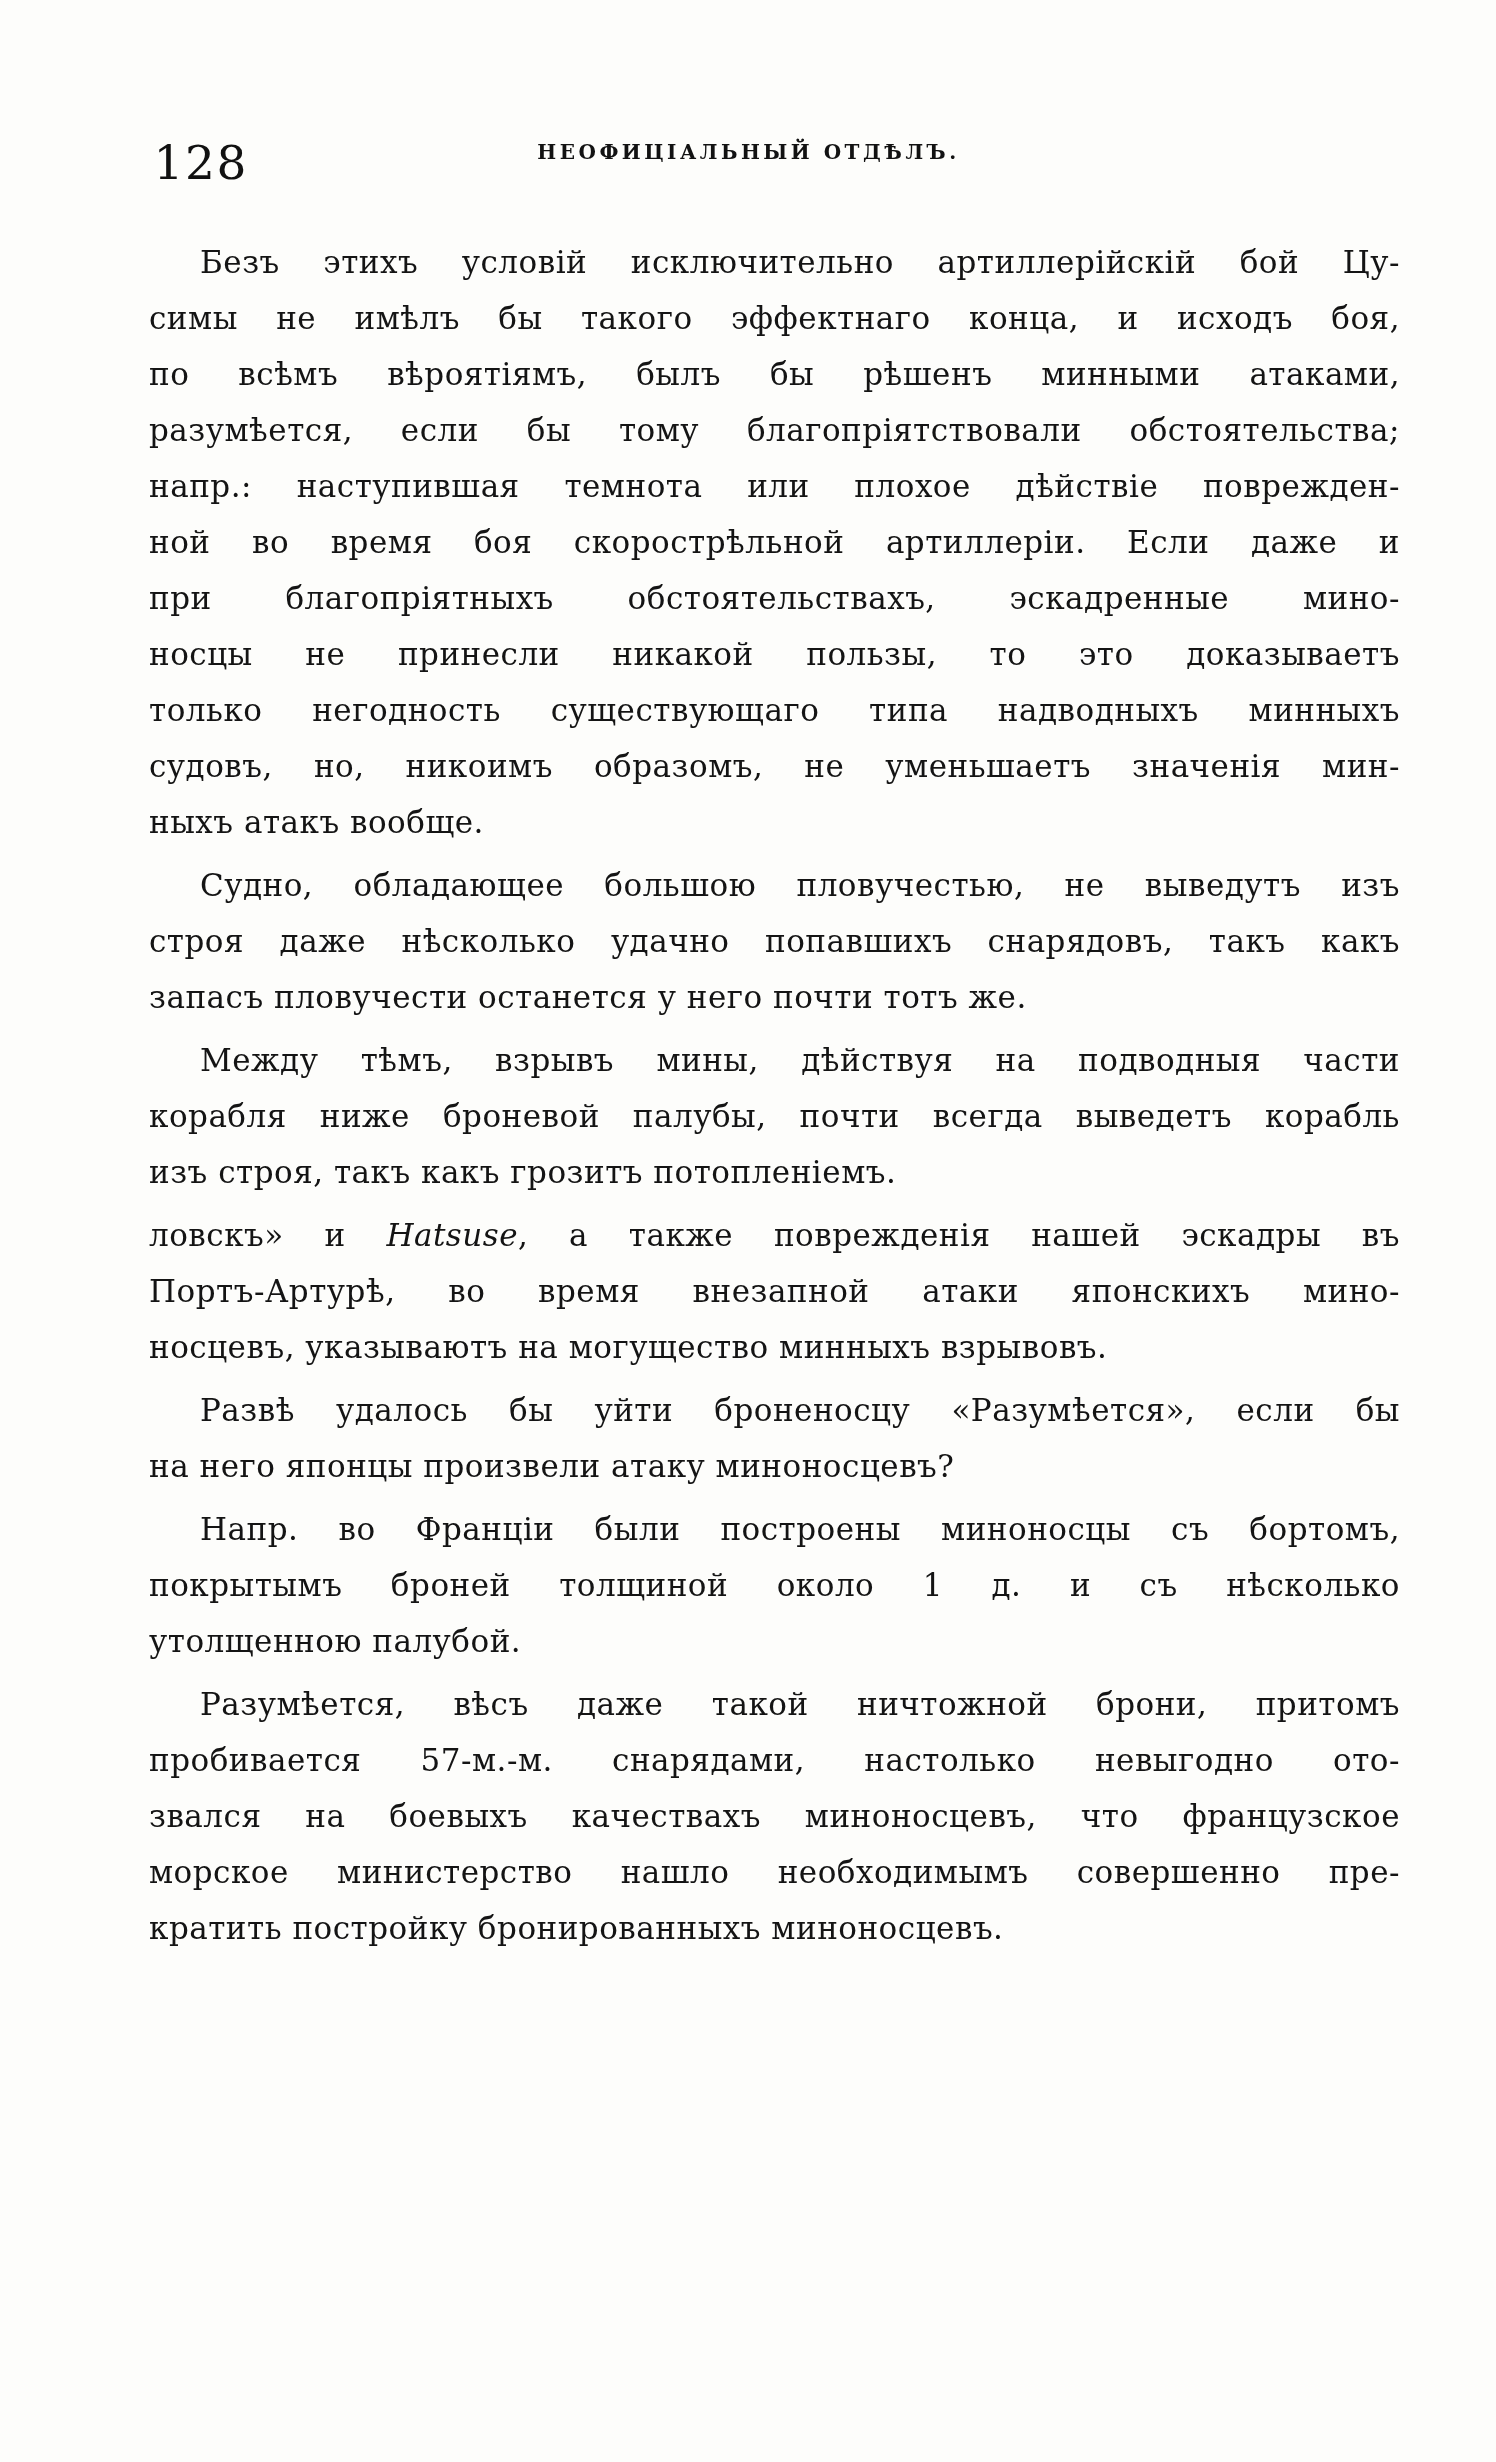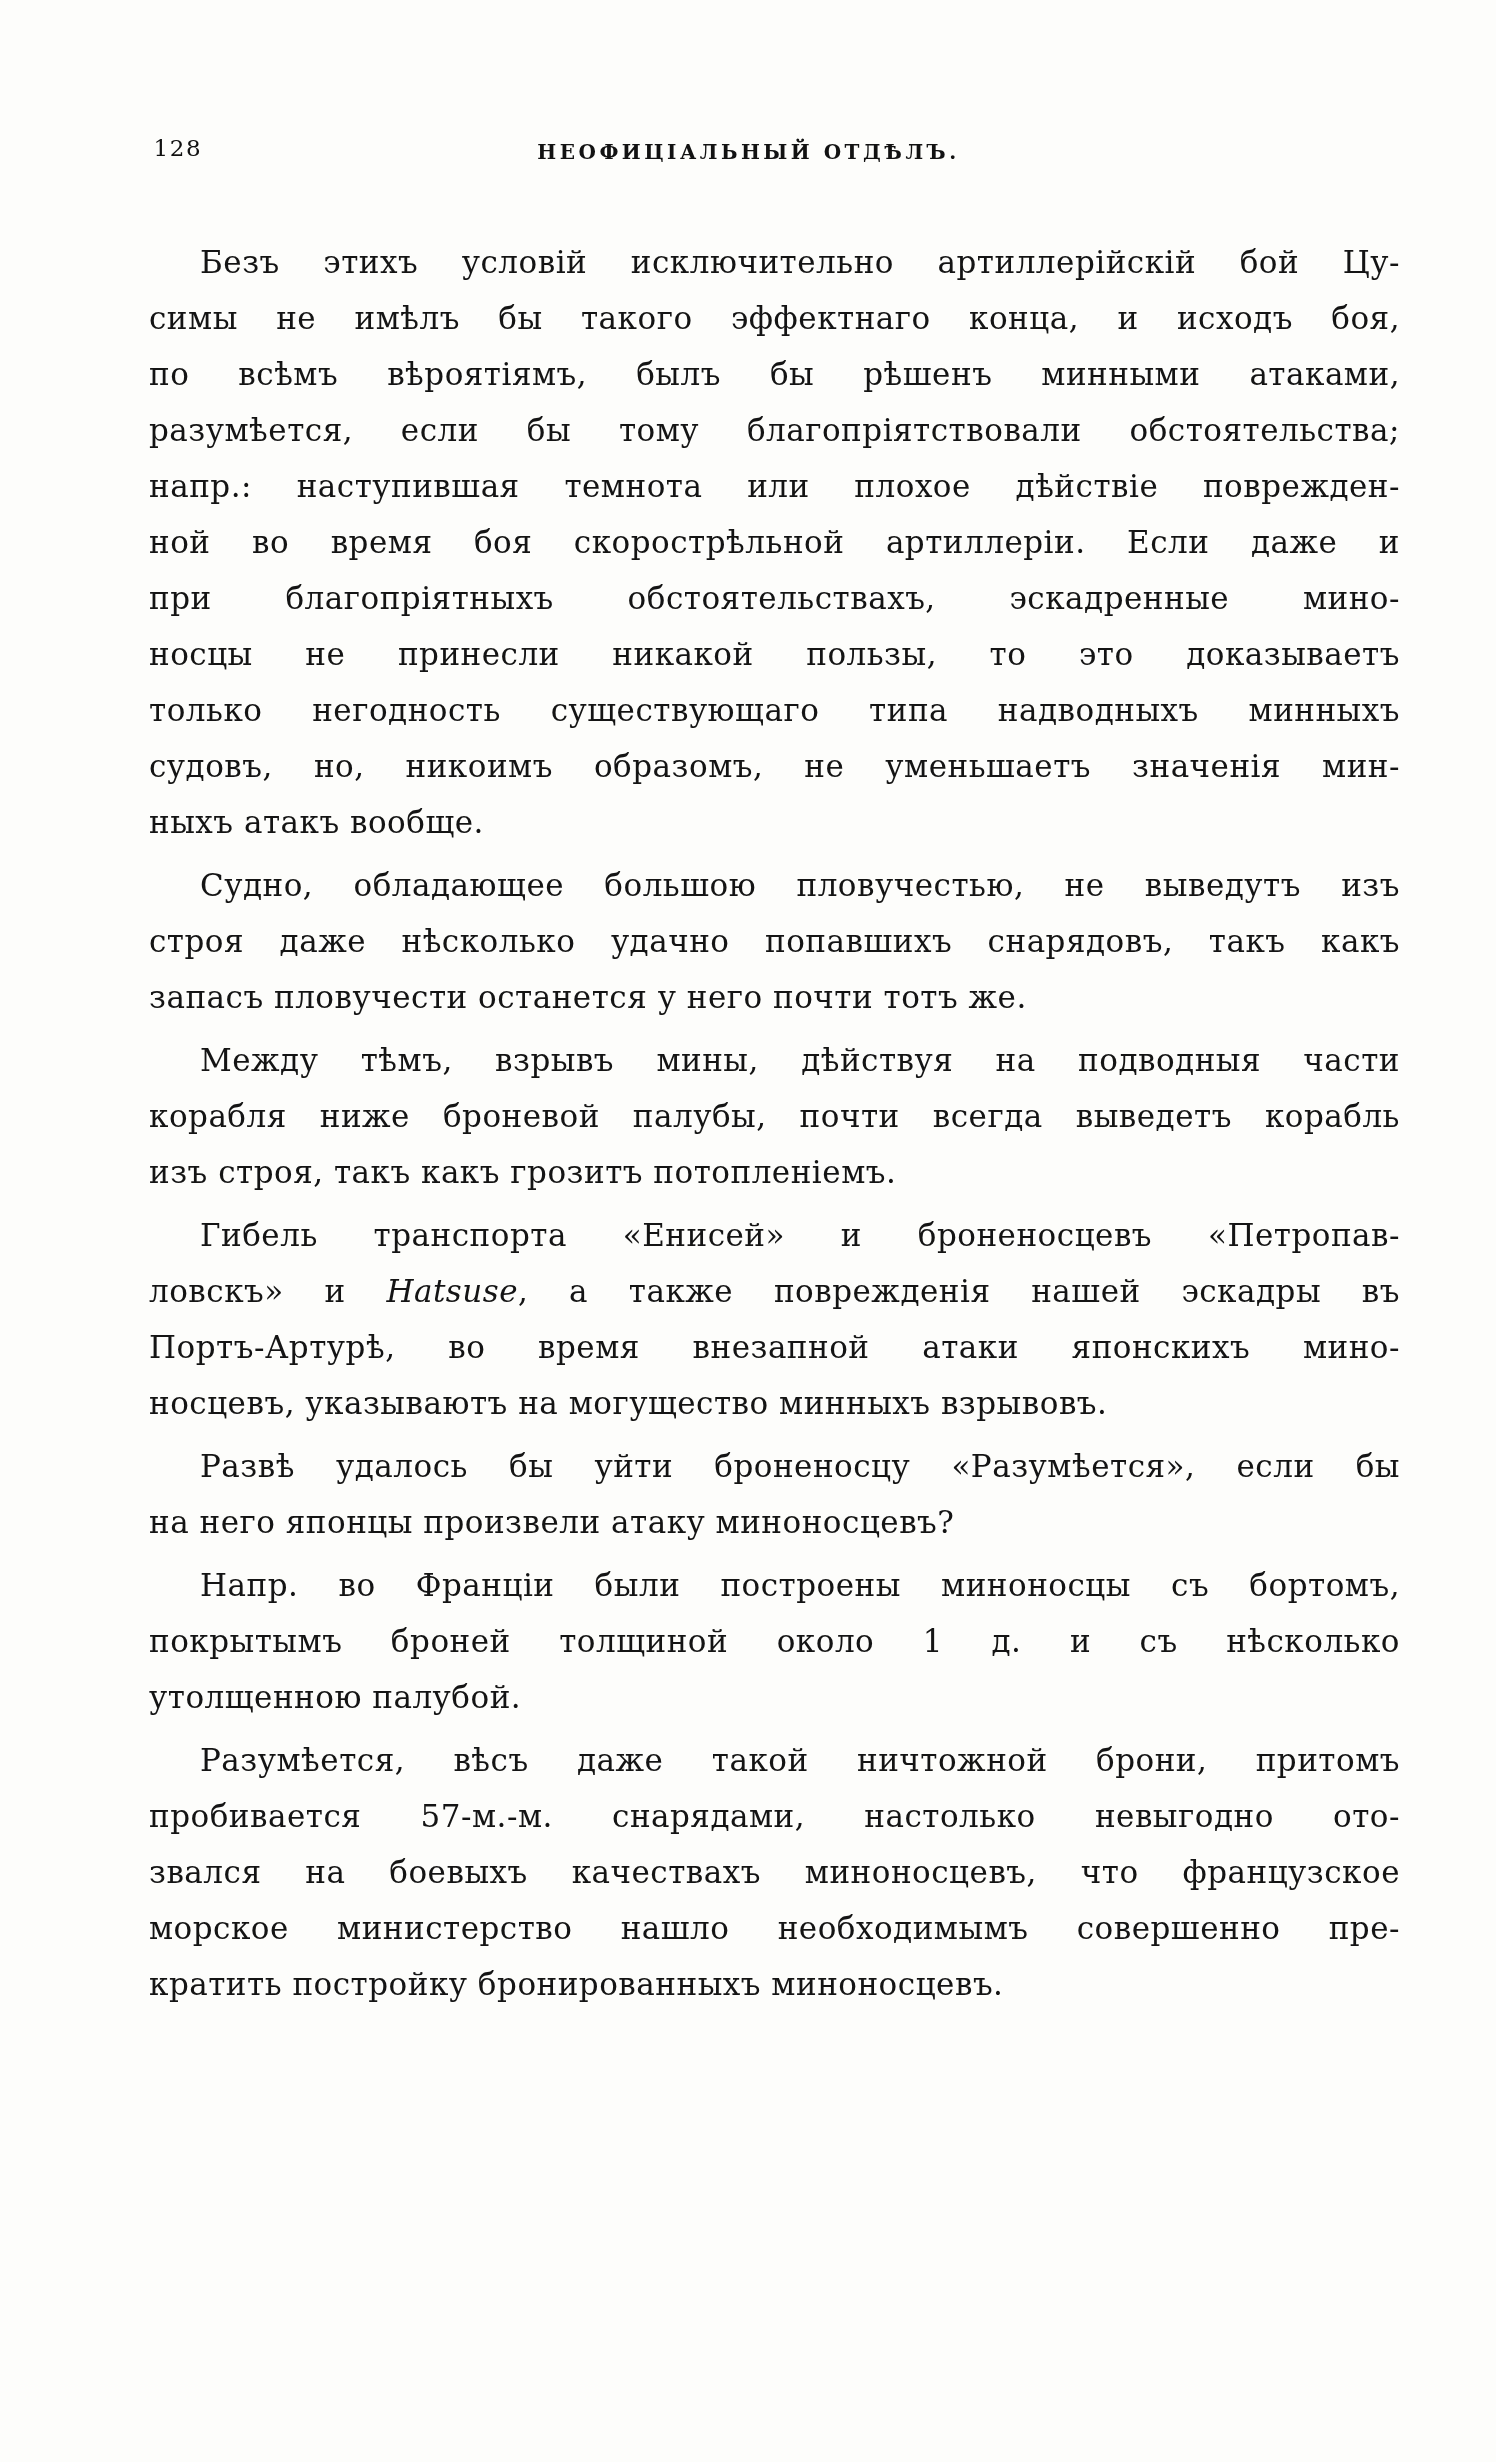--- a/index.html
+++ b/index.html
@@ -20,21 +20,21 @@
     position: absolute;
     top: 131px;
     left: 149px;
     width: 1251px;
     height: 52px;
   }
   .pagenum {
     position: absolute;
     left: 4.4px;
     top: 3.5px;
-    font-size: 23px;
+    font-size: 47px;
     letter-spacing: 1.7px;
     color: #111;
   }
   .runhead {
     position: absolute;
     left: 0;
     right: 52px;
     top: 8.7px;
     text-align: center;
     font-size: 20px;
@@ -93,21 +93,20 @@
         <div class="line first">Судно, обладающее большою пловучестью, не выведутъ изъ</div>
         <div class="line">строя даже нѣсколько удачно попавшихъ снарядовъ, такъ какъ</div>
         <div class="line para-end">запасъ пловучести останется у него почти тотъ же.</div>
       </div>
       <div class="para">
         <div class="line first">Между тѣмъ, взрывъ мины, дѣйствуя на подводныя части</div>
         <div class="line">корабля ниже броневой палубы, почти всегда выведетъ корабль</div>
         <div class="line para-end">изъ строя, такъ какъ грозитъ потопленіемъ.</div>
       </div>
       <div class="para">
-        <div class="line first">Гибель транспорта «Енисей» и броненосцевъ «Петропав-</div>
         <div class="line">ловскъ» и <i>Hatsuse</i>, а также поврежденія нашей эскадры въ</div>
         <div class="line">Портъ-Артурѣ, во время внезапной атаки японскихъ мино-</div>
         <div class="line para-end">носцевъ, указываютъ на могущество минныхъ взрывовъ.</div>
       </div>
       <div class="para">
         <div class="line first">Развѣ удалось бы уйти броненосцу «Разумѣется», если бы</div>
         <div class="line para-end">на него японцы произвели атаку миноносцевъ?</div>
       </div>
       <div class="para">
         <div class="line first">Напр. во Франціи были построены миноносцы съ бортомъ,</div>

